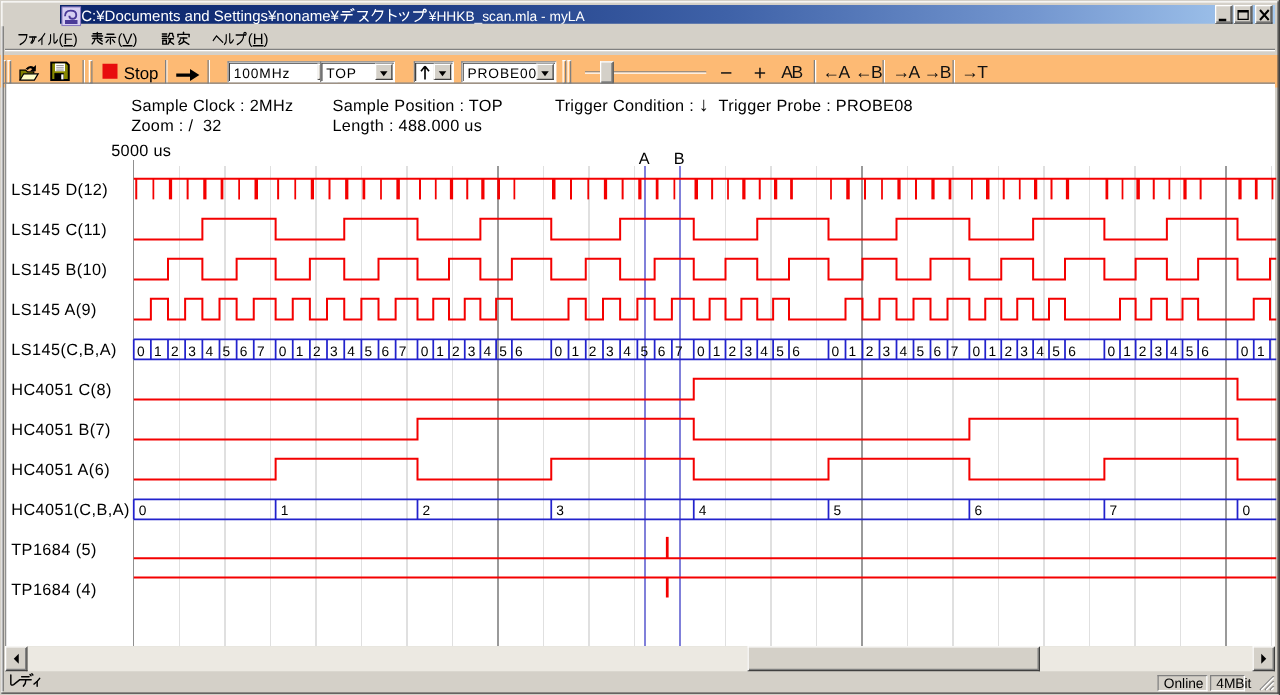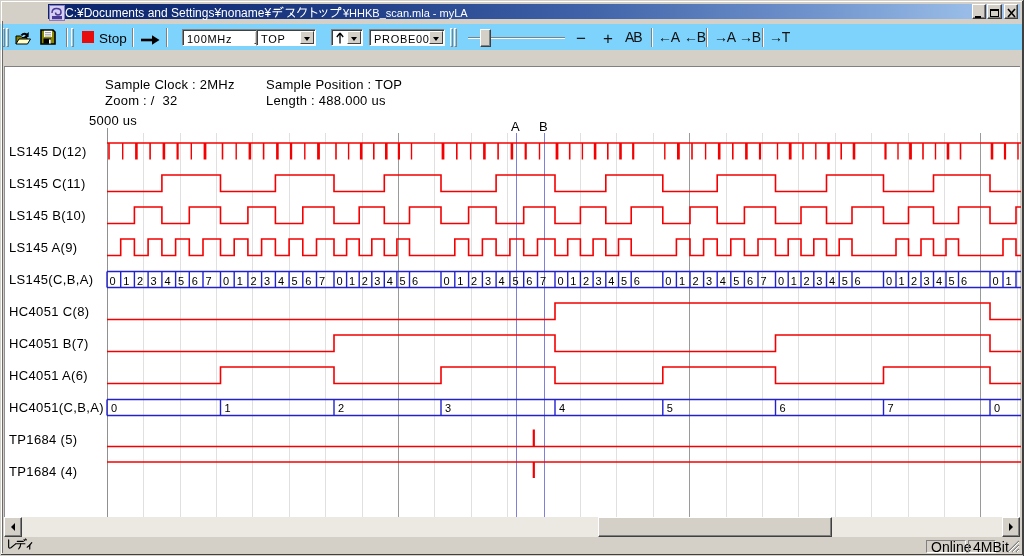--- a/index.html
+++ b/index.html
@@ -1,35 +1,35 @@
 <!DOCTYPE html>
 <html><head><meta charset="utf-8"><style>
 *{margin:0;padding:0;box-sizing:border-box;-webkit-font-smoothing:antialiased}
 html,body{width:1024px;height:556px;overflow:hidden;font-family:"Liberation Sans",sans-serif}
 body{background:#d4d0c8;position:relative}
 .win-hl{position:absolute;background:#fff}
 .win-sh{position:absolute;background:#404040}
 #titlebar{position:absolute;left:4px;top:4px;right:4px;height:15px;background:linear-gradient(90deg,#0a246a 0%,#1e3c85 30%,#3f62a8 55%,#7396cf 80%,#a6caf0 100%);margin-left:44px;}
 .tbtn{position:absolute;top:0px;width:14px;height:15px;background:#d4d0c8;border:1px solid;border-color:#fff #404040 #404040 #fff;box-shadow:inset -1px -1px 0 #808080}
 #menubar{position:absolute;left:2px;top:22px;right:2px;height:18px;background:#d4d0c8}
-#toolbar{position:absolute;left:0;top:24px;right:0;height:26px;background:#7dd3fc}
+#toolbar{position:absolute;left:0;top:44px;right:0;height:26px;background:#fdba74}
 .sepv{position:absolute;top:4px;height:19px;width:2px;border-left:1px solid #808080;border-right:1px solid #fff}
 .grip{position:absolute;top:4px;height:19px;width:3px;border:1px solid;border-color:#fff #808080 #808080 #fff}
 .combo{position:absolute;top:5px;height:17px;background:#fff;border:1px solid;border-color:#808080 #fff #fff #808080;box-shadow:inset 1px 1px 0 #404040;font-size:11px;color:#000}
 .combo .tx{position:absolute;left:4px;top:3px;letter-spacing:0.7px;white-space:nowrap}
 .combo .dd{position:absolute;right:1px;top:1px;bottom:1px;width:14px;background:#d4d0c8;border:1px solid;border-color:#fff #404040 #404040 #fff}
 .combo .dd:after{content:"";position:absolute;left:3px;top:5px;border:3.5px solid transparent;border-top:4px solid #000}
 .ztxt{position:absolute;top:5px;font-size:14px;color:#111;letter-spacing:-1.2px;white-space:nowrap}
 #client{position:absolute;left:4px;top:67px;width:1016px;height:450px;background:#fff}
 #hdr{position:absolute;left:0;top:67px;width:904px;height:60px;font-size:13px;color:#000;letter-spacing:0.25px}
 #hdr div{position:absolute;white-space:nowrap}
 #scroll{position:absolute;left:4px;top:517px;width:1016px;height:20px;background:#ece9e2}
 .sbtn{position:absolute;top:0;width:18px;height:20px;background:#d4d0c8;border:1px solid;border-color:#fff #404040 #404040 #fff;box-shadow:inset -1px -1px 0 #808080,inset 1px 1px 0 #d4d0c8}
 #thumb{position:absolute;left:594px;top:0;width:234px;height:20px;background:#d4d0c8;border:1px solid;border-color:#fff #404040 #404040 #fff;box-shadow:inset -1px -1px 0 #808080}
-#statusbar{position:absolute;left:4px;right:4px;bottom:3px;height:15px;background:#d4d0c8;font-size:14px;color:#000}
+#statusbar{position:absolute;left:4px;right:4px;bottom:3px;height:15px;background:#d4d0c8;font-size:11px;color:#000}
 .panel{position:absolute;top:2px;height:13px;border:1px solid;border-color:#808080 #fff #fff #808080;padding:0px 4px 0 4px;line-height:12px}
 </style></head><body>
 
 <div id="titlebar">
  <svg width="16" height="16" viewBox="0 0 16 16" style="position:absolute;left:1px;top:1px">
   <rect x="0.5" y="0.5" width="15" height="15" fill="#d6cff2" stroke="#8a7ac2"></rect>
   <path d="M3 8 Q3 3.5 7.5 3.5 Q12 3.5 12 7 Q12 10 9 10 Q6.5 10 6.5 7.5" stroke="#4a3a98" stroke-width="1.5" fill="none"></path>
   <rect x="3" y="11" width="10" height="3.2" fill="#4a3a98"></rect>
  </svg>
  <svg width="560" height="16" viewBox="0 0 560 16" style="position:absolute;left:17px;top:1px">
@@ -216,20 +216,21 @@
 </div>
 
 <div id="client"></div>
 <div style="position:absolute;left:4px;top:66px;width:1016px;height:1px;background:#808080"></div>
 <div style="position:absolute;left:4px;top:67px;width:1px;height:470px;background:#909090"></div>
 <div style="position:absolute;left:1px;top:21px;width:2px;height:532px;background:#6a6a6a"></div>
 
 <div id="hdr">
  <div style="left:105px;top:10px">Sample Clock : 2MHz</div>
  <div style="left:266px;top:10px">Sample Position : TOP</div>
+ <div style="left:444px;top:10px">Trigger Condition : <span style="font-size:16px;line-height:13px;font-weight:bold">↓</span>&nbsp; Trigger Probe : PROBE08</div>
  <div style="left:105px;top:26px">Zoom : /&nbsp; 32</div>
  <div style="left:266px;top:26px">Length : 488.000 us</div>
  <div style="left:89px;top:46px">5000 us</div>
 </div>
 
 <svg width="1024" height="556" viewBox="0 0 1024 556" style="position:absolute;left:0;top:0" fill="none">
 <g shape-rendering="crispEdges">
 <line x1="143.6" y1="133" x2="143.6" y2="517" stroke="#e0e0e0" stroke-width="1"></line>
 <line x1="180.0" y1="133" x2="180.0" y2="517" stroke="#e0e0e0" stroke-width="1"></line>
 <line x1="216.4" y1="133" x2="216.4" y2="517" stroke="#e0e0e0" stroke-width="1"></line>

